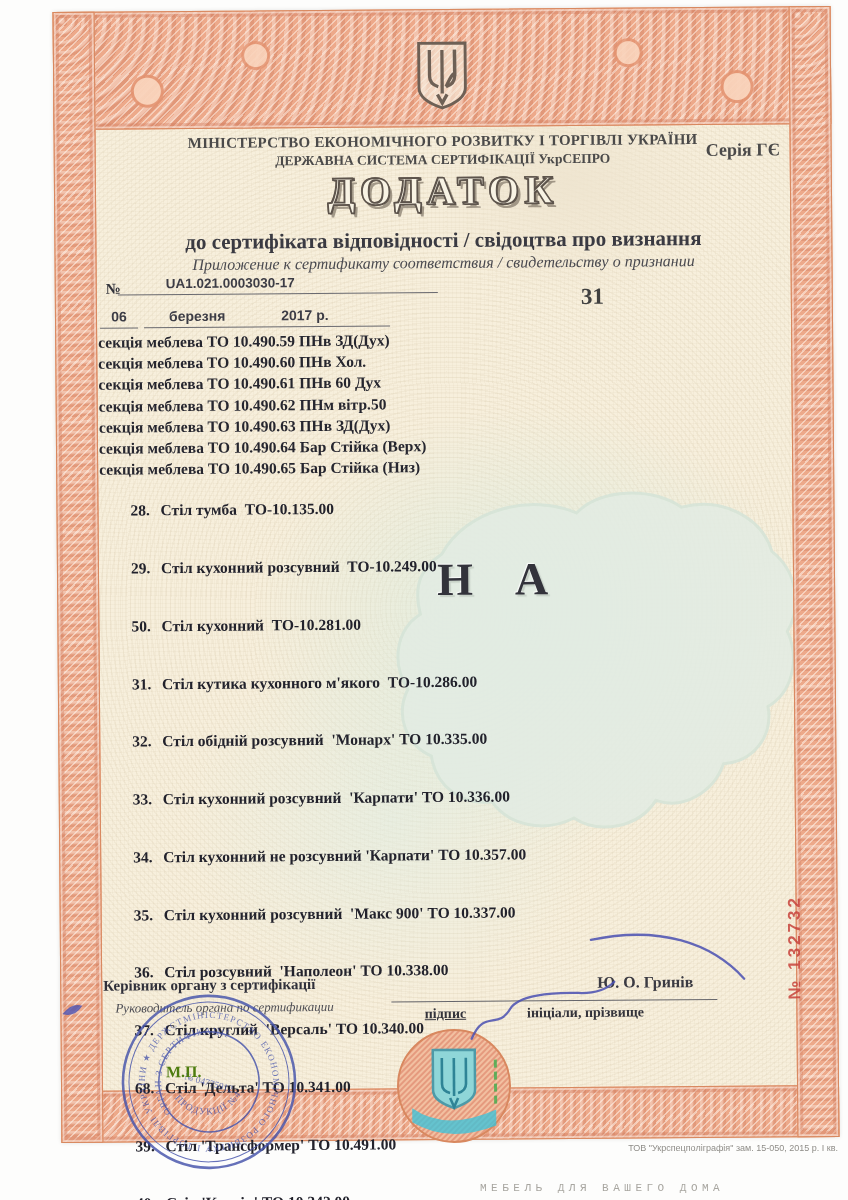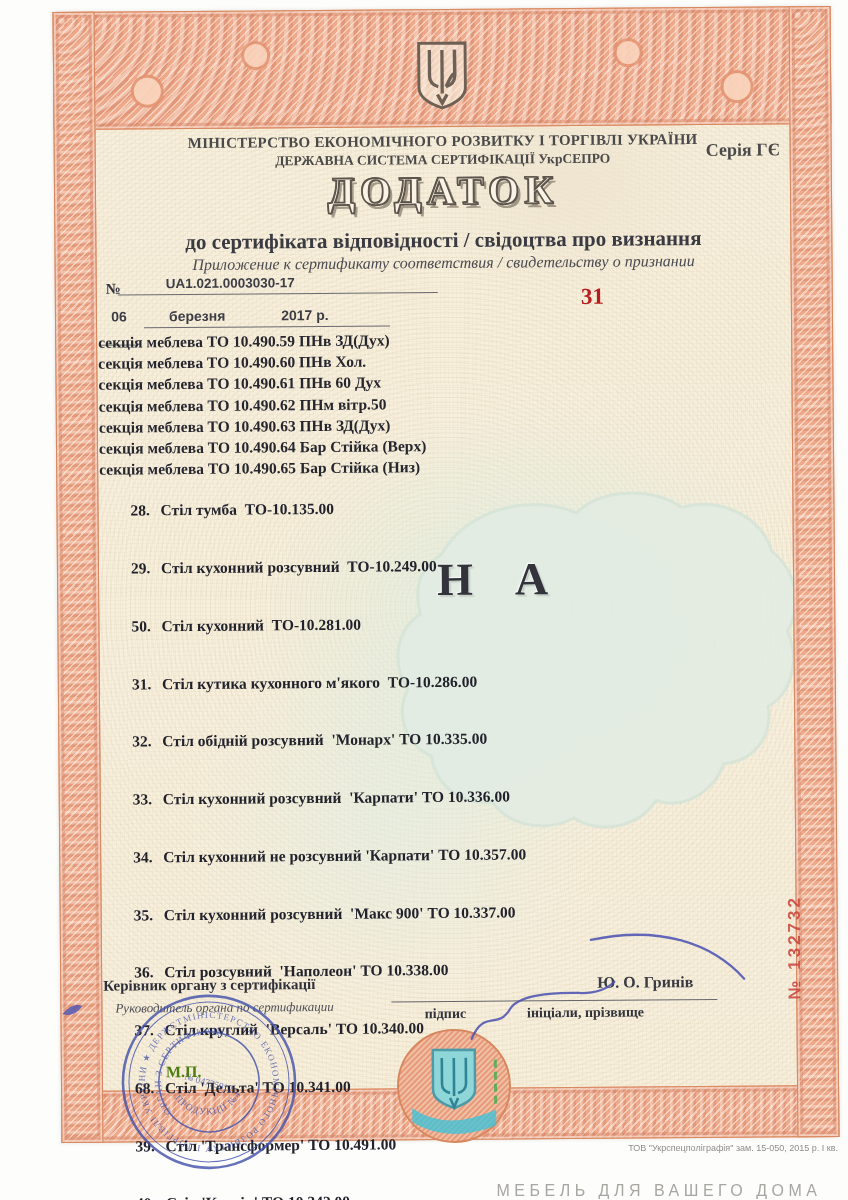--- a/index.html
+++ b/index.html
@@ -49,52 +49,52 @@
   .series{left:652px;top:133px;width:110px;font-size:18px;font-weight:bold;color:#4b4a4a;text-align:left;}
   .system{top:143px;font-size:13.5px;font-weight:bold;color:#4b4a4a;}
   .doc-title{top:158px;font-size:40px;font-weight:bold;letter-spacing:5px;color:#f8f3e4;
     -webkit-text-stroke:1.6px #5d544c;
     text-shadow:3px 4px 0 rgba(96,85,72,.55),1px 1px 0 #5d544c,-1px -1px 0 #5d544c;}
   .sub-ua{top:219px;font-size:21px;font-weight:bold;color:#3a3a42;}
   .sub-ru{top:245px;font-size:16px;font-style:italic;color:#4a4a50;}
   .num-label{left:51px;top:269px;font-size:15px;font-weight:bold;}
   .num-value{left:63px;top:265px;width:272px;padding-left:48px;font-family:"Liberation Sans",sans-serif;
     font-size:13.5px;font-weight:bold;border-bottom:1.5px solid #6a6a70;padding-bottom:3px;color:#3d3d46;}
-  .page-num{left:526px;top:276px;font-size:23px;font-weight:bold;color:#b91c1c;}
+  .page-num{left:526px;top:276px;font-size:23px;font-weight:bold;color:#404040;}
   .date-day{left:45px;top:297px;width:38px;text-align:center;font-family:"Liberation Sans",sans-serif;
-    font-size:14px;font-weight:bold;border-bottom:1.5px solid #6a6a70;padding-bottom:20px;color:#3d3d46;}
+    font-size:14px;font-weight:bold;border-bottom:1.5px solid #6a6a70;padding-bottom:3px;color:#3d3d46;}
   .date-rest{left:89px;top:297px;width:246px;border-bottom:1.5px solid #6a6a70;padding-bottom:3px;
     font-family:"Liberation Sans",sans-serif;font-size:14px;font-weight:bold;color:#3d3d46;}
   .date-rest .m{margin-left:25px;} .date-rest .y{margin-left:52px;}
   .sections{left:43px;top:320px;width:560px;}
   .section-row{font-size:15.5px;font-weight:bold;line-height:21.2px;color:#26262f;white-space:pre;}
   .items{left:43px;top:470px;width:640px;}
   .item-row{font-size:15.5px;font-weight:bold;line-height:19.25px;color:#22222c;white-space:pre;}
   .item-num{display:inline-block;width:30px;}
   .sig-head{left:43px;top:966px;font-size:15px;font-weight:bold;color:#30303a;}
   .sig-head-ru{left:55px;top:989px;font-size:13px;font-style:italic;color:#4e4e55;}
   .sig-line{left:331px;top:972px;width:326px;height:20px;border-bottom:1.4px solid #66666c;}
   .sig-name{left:505px;top:966px;width:160px;font-size:16px;font-weight:bold;text-align:center;color:#3a3a42;}
-  .sig-label{left:340px;top:997px;width:90px;text-align:center;font-size:14px;font-weight:bold;color:#33333b;}
+  .sig-label{left:340px;top:997px;width:90px;text-align:center;font-size:14px;font-weight:bold;color:#33333b;text-decoration:underline;}
   .sig-label2{left:440px;top:997px;width:170px;text-align:center;font-size:14px;font-weight:bold;color:#33333b;}
   .mp{left:105px;top:1044px;font-size:16px;font-weight:bold;z-index:7;color:#4d7c0f;margin-top:8px;}
   .stamp{position:absolute;left:58px;top:981px;z-index:6;opacity:.82;}
   .holo{position:absolute;left:333px;top:1017px;z-index:6;}
   .trident-top{position:absolute;left:360px;top:30px;z-index:3;}
   .serial{position:absolute;left:645px;top:931px;width:180px;z-index:6;text-align:center;
     transform:rotate(-90deg);font-family:"Liberation Sans",sans-serif;font-size:17px;font-weight:bold;
     letter-spacing:3px;color:#c8433c;opacity:.85;}
   .pen{position:absolute;inset:0;z-index:8;pointer-events:none;}
   
   .print-info{position:absolute;left:500px;top:1143px;width:338px;text-align:right;z-index:5;
     font-family:"Liberation Sans",sans-serif;font-size:9px;color:#8f8d88;}
   .brand{position:absolute;left:480px;top:1148px;width:360px;text-align:right;z-index:5;
     font-variant:small-caps;font-size:31px;letter-spacing:3px;color:#d4d2cc;}
-  .brand-tagline{position:absolute;left:480px;top:1182px;width:358px;text-align:center;z-index:5;
-    font-family:Liberation Sans, sans-serif;font-size:16px;letter-spacing:4.5px;color:#a8a6a0;}
+  .brand-tagline{position:absolute;left:480px;top:1182px;width:358px;text-align:left;z-index:5;
+    font-family:Liberation Mono, monospace;font-size:11px;letter-spacing:4.5px;color:#a8a6a0;}
 </style>
 </head>
 <body>
 
 <div class="scan">
   <div class="cert">
 
     <div class="frame frame-top"></div>
     <div class="frame frame-bottom"></div>
     <div class="frame frame-left"></div>

